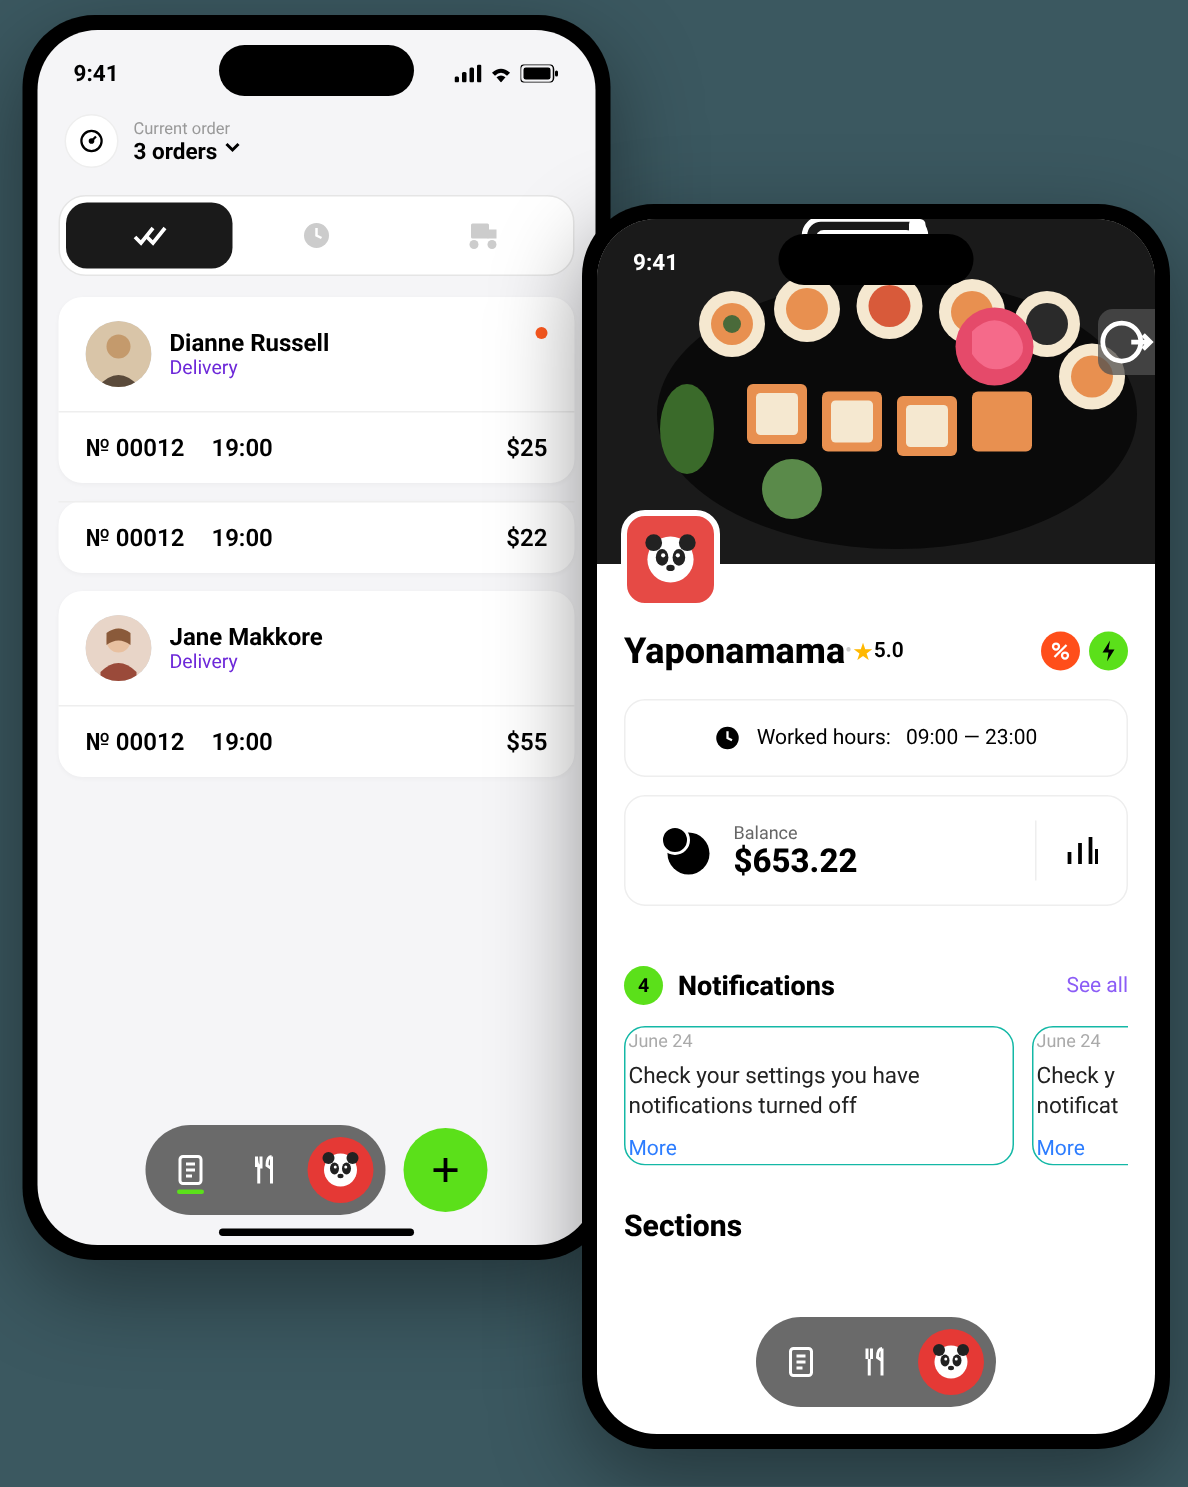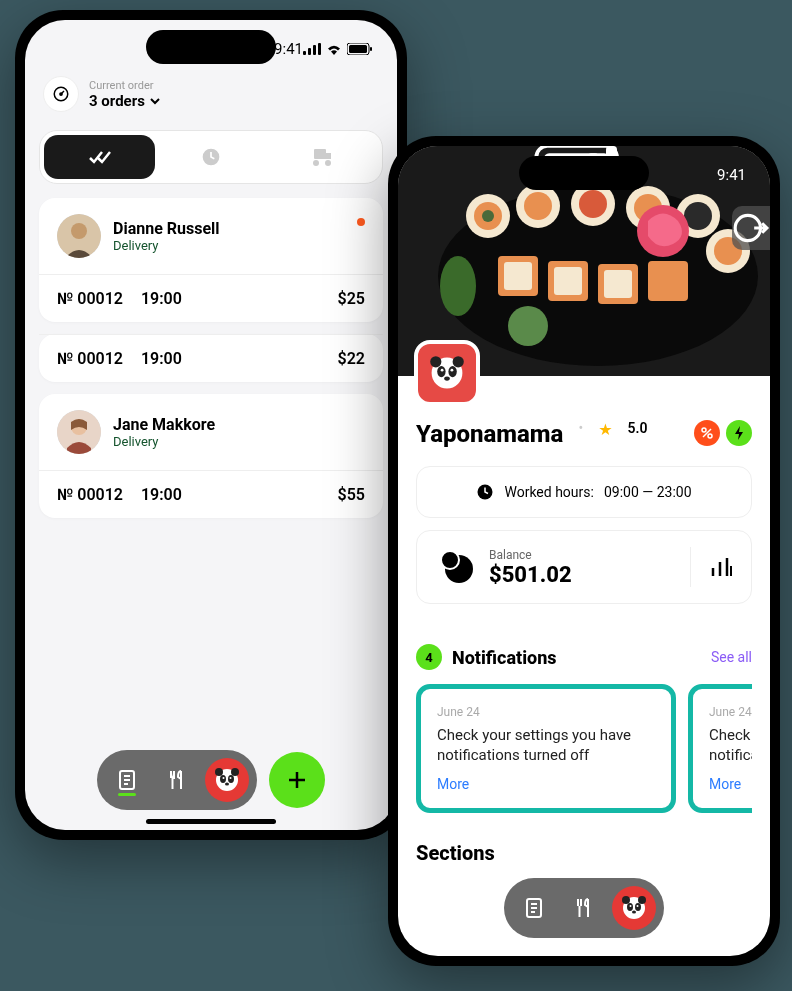--- a/index.html
+++ b/index.html
@@ -2,59 +2,59 @@
 <html><head>
 <meta charset="utf-8">
 <style>
 *{box-sizing:border-box;margin:0;padding:0;font-family:-apple-system,BlinkMacSystemFont,"Segoe UI",Roboto,Helvetica,Arial,sans-serif}
 body{background:#3b5860;width:792px;height:991px;position:relative;overflow:hidden}
 .phone{position:absolute;border-radius:48px;background:#000;padding:10px;box-shadow:0 20px 60px rgba(0,0,0,.4)}
 .phone-inner{background:#f5f5f7;border-radius:40px;overflow:hidden;position:relative;width:100%;height:100%}
 .phone1{left:15px;top:10px;width:392px;height:830px}
 .phone2{left:388px;top:136px;width:392px;height:830px}
 .notch{position:absolute;top:10px;left:50%;transform:translateX(-50%);width:130px;height:34px;background:#000;border-radius:20px;z-index:10}
-.status-bar{display:flex;justify-content:flex-end;align-items:center;padding:14px 24px 0;height:44px;font-size:15px;font-weight:400}
+.status-bar{display:flex;justify-content:space-between;align-items:center;padding:14px 24px 0;height:44px;font-size:15px;font-weight:700}
 .status-bar.white{color:#fff}
 .status-icons{display:flex;gap:5px;align-items:center}
 
 
 .p1-header{padding:12px 18px;display:flex;align-items:center;gap:10px}
 .p1-clock-badge{width:36px;height:36px;border-radius:50%;background:#fff;display:flex;align-items:center;justify-content:center;border:1px solid #eee}
 .p1-ordersum .label{font-size:11px;color:#999}
-.p1-ordersum .value{font-size:15px;font-weight:700;display:flex;align-items:center;gap:4px}
+.p1-ordersum .value{font-size:15px;font-weight:700;display:flex;gap:4px}
 .p1-tabs{margin:6px 14px 14px;background:#fff;border:1px solid #e5e5e5;border-radius:18px;display:flex;padding:4px}
 .p1-tab{flex:1;height:44px;display:flex;align-items:center;justify-content:center;border-radius:14px;color:#bbb}
 .p1-tab.active{background:#1a1a1a;color:#fff}
 .p1-card{background:#fff;border-radius:16px;margin:0 14px 12px;padding:0;box-shadow:0 1px 3px rgba(0,0,0,.03)}
 .p1-card-top{display:flex;align-items:center;gap:12px;padding:16px 18px;position:relative}
 .avatar{width:44px;height:44px;border-radius:50%;background:#d5d5d5;flex-shrink:0;display:flex;align-items:center;justify-content:center;overflow:hidden}
 .avatar svg{width:100%;height:100%}
 .p1-name{font-size:16px;font-weight:700}
-.p1-sub{font-size:13px;color:#14532d}
+.p1-sub{font-size:13px;color:#6d28d9}
 .p1-dot{position:absolute;right:18px;top:20px;width:8px;height:8px;border-radius:50%;background:#ff5a1f}
 .p1-card-bottom{display:flex;align-items:center;padding:14px 18px;border-top:1px solid #eee;font-size:16px;font-weight:600}
 .p1-num{margin-right:18px}
 .p1-time{flex:1}
 .p1-price{font-weight:600}
 .p1-bottom{position:absolute;bottom:20px;left:0;right:0;display:flex;justify-content:center;align-items:center;gap:12px}
 .p1-pill{background:#6a6a6a;border-radius:30px;display:flex;align-items:center;padding:8px;gap:6px}
 .p1-pill-item{width:44px;height:44px;display:flex;align-items:center;justify-content:center;color:#fff;border-radius:22px}
 .p1-pill-item.red{background:#e53935}
 .p1-pill-indicator{position:absolute;bottom:6px;width:18px;height:3px;background:#5be01a;border-radius:2px}
 .p1-fab{width:56px;height:56px;border-radius:50%;background:#5be01a;display:flex;align-items:center;justify-content:center;color:#000;font-size:28px;font-weight:300}
 .home-indicator{position:absolute;bottom:6px;left:50%;transform:translateX(-50%);width:130px;height:5px;background:#000;border-radius:3px}
 
 
 .p2-inner{background:#fff}
 .p2-hero{height:230px;background:linear-gradient(135deg,#2a2a2a 0%,#1a1a1a 40%,#3a3a2a 100%);position:relative;display:flex;align-items:center;justify-content:center}
 .p2-hero svg{position:absolute;inset:0;width:100%;height:100%}
 .p2-exit{position:absolute;top:60px;right:0;width:38px;height:44px;background:rgba(80,80,80,.75);border-radius:10px 0 0 10px;display:flex;align-items:center;justify-content:center;color:#fff}
 .p2-logo{position:absolute;left:16px;top:194px;width:66px;height:66px;border-radius:16px;background:#e64a45;display:flex;align-items:center;justify-content:center;border:4px solid #fff;z-index:5}
 .p2-body{padding:44px 18px 0}
-.p2-titlebar{display:flex;gap:15px}
+.p2-titlebar{display:flex;align-items:center;gap:0}
 .p2-title{font-size:24px;font-weight:800}
 .p2-dot-sep{color:#ccc;font-size:14px}
 .p2-star{color:#ffb800}
 .p2-rating{font-size:14px;font-weight:600}
 .p2-badges{margin-left:auto;display:flex;gap:6px}
 .p2-badge{width:26px;height:26px;border-radius:50%;display:flex;align-items:center;justify-content:center;color:#fff;font-size:14px}
 .p2-badge.red{background:#ff4e1a}
 .p2-badge.green{background:#5be01a;color:#000}
 .p2-subtitle{font-size:14px;color:#333;margin-top:4px}
 .p2-hours{margin-top:18px;border:1px solid #eee;border-radius:14px;padding:16px;display:flex;align-items:center;justify-content:center;gap:10px;font-size:14px}
@@ -62,21 +62,21 @@
 .p2-balance{margin-top:12px;border:1px solid #eee;border-radius:14px;padding:16px 18px;display:flex;align-items:center;gap:14px}
 .p2-balance-icon{width:40px;height:40px;position:relative}
 .p2-balance .info .label{font-size:12px;color:#666}
 .p2-balance .info .value{font-size:22px;font-weight:800}
 .p2-chart{margin-left:auto;padding-left:18px;border-left:1px solid #eee;height:40px;display:flex;align-items:center}
 .p2-section{margin-top:40px;display:flex;align-items:center;gap:10px}
 .p2-count-badge{width:26px;height:26px;border-radius:50%;background:#5be01a;display:flex;align-items:center;justify-content:center;font-size:13px;font-weight:700}
 .p2-section h3{font-size:18px;font-weight:800}
 .p2-seeall{margin-left:auto;color:#8b5cf6;font-size:14px}
 .p2-notifs{margin-top:14px;display:flex;gap:12px;overflow:hidden}
-.p2-notif{min-width:260px;border:5px solid #14b8a6;border-radius:14px;padding:16px}
+.p2-notif{min-width:260px;border:1px solid #14b8a6;border-radius:14px;padding:2px}
 .p2-notif .date{font-size:12px;color:#aaa}
 .p2-notif .text{font-size:15px;color:#222;margin-top:6px;line-height:1.35}
 .p2-notif .more{color:#2d7dff;font-size:14px;margin-top:10px}
 .p2-sections-h{margin-top:28px;font-size:20px;font-weight:800}
 .p2-pill{position:absolute;bottom:18px;left:50%;transform:translateX(-50%);background:#6a6a6a;border-radius:30px;display:flex;align-items:center;padding:8px;gap:6px}
 </style>
 </head>
 <body>
 
 <div class="phone phone1">
@@ -347,21 +347,21 @@
 
       <div class="p2-balance">
         <div class="p2-balance-icon">
           <svg width="40" height="40" viewBox="0 0 40 40">
               <circle cx="24" cy="22" r="14" fill="#000"></circle>
               <circle cx="15" cy="13" r="9" fill="#000" stroke="#fff" stroke-width="2"></circle>
             </svg>
         </div>
         <div class="info">
           <div class="label">Balance</div>
-          <div class="value">$501.02</div>
+          <div class="value">$653.22</div>
         </div>
         <div class="p2-chart">
           <svg width="24" height="22" viewBox="0 0 24 22" stroke="#000" stroke-width="2.5">
               <line x1="4" y1="12" x2="4" y2="20"></line>
               <line x1="11" y1="6" x2="11" y2="20"></line>
               <line x1="18" y1="2" x2="18" y2="20"></line>
               <line x1="22" y1="10" x2="22" y2="20" stroke-width="2"></line>
             </svg>
         </div>
       </div>

